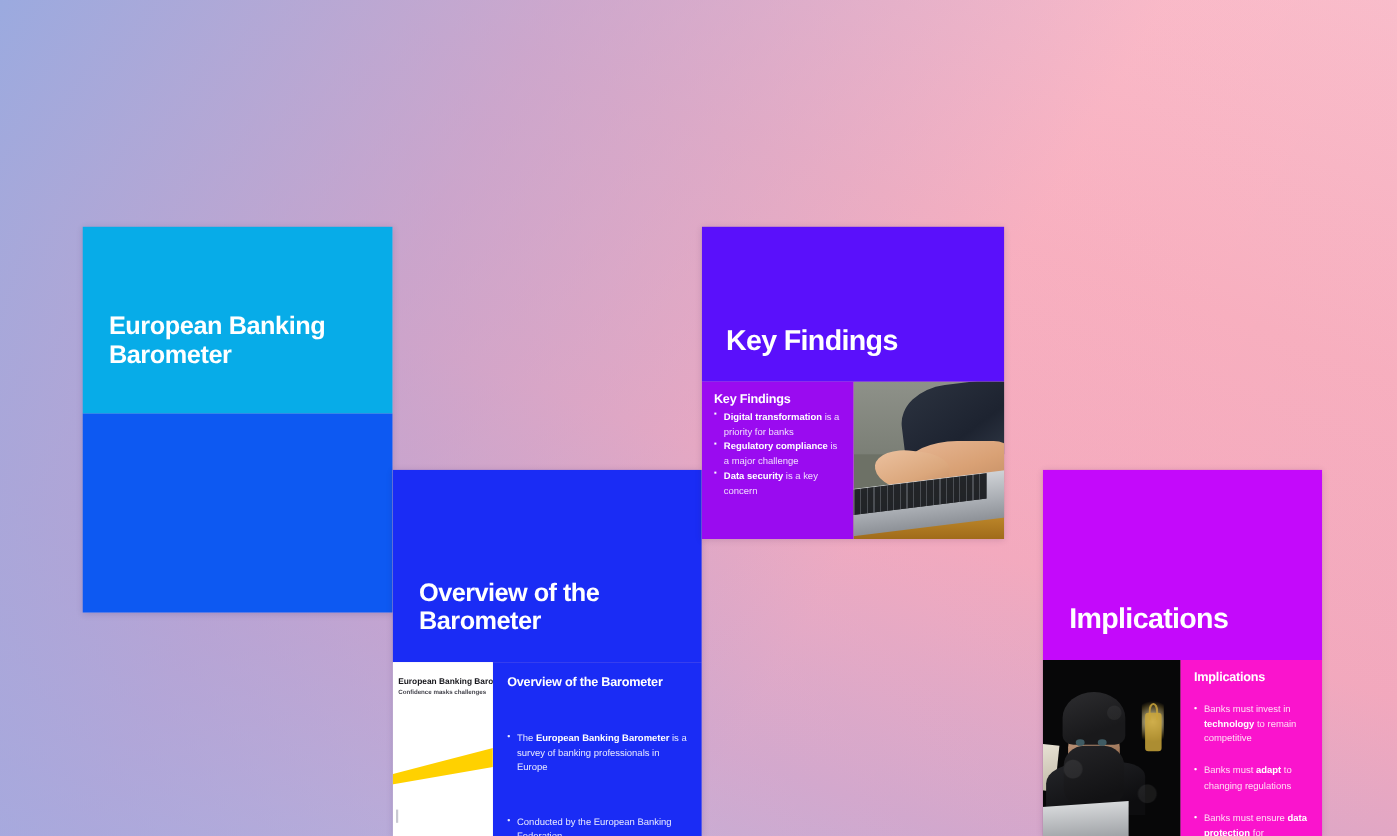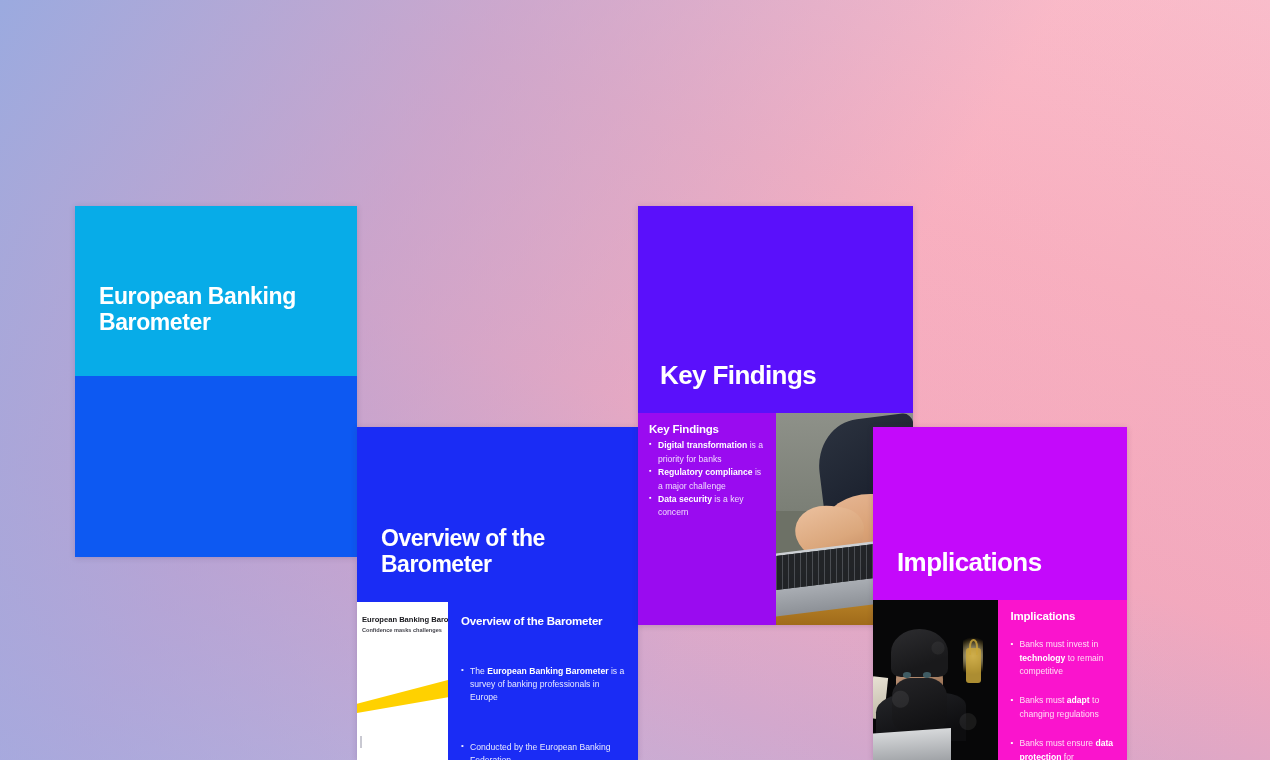--- a/index.html
+++ b/index.html
@@ -109,21 +109,21 @@
     position:absolute; left:-6px; bottom:46px; width:132%; height:40px;
     background:#FFD100;
     clip-path:polygon(0% 78%, 100% 0%, 100% 48%, 0% 100%);
   }
   .chartpic .tick {
     position:absolute; left:3px; bottom:12px; width:2px; height:12px;
     background:#c9c9d2;
   }
 
   
-  #card-findings { left:638px; top:206px; width:275px; height:419px;text-decoration:underline; }
+  #card-findings { left:638px; top:206px; width:275px; height:284px;text-decoration:underline; }
   #card-findings .pane-top {
     position:absolute; left:0; top:0; width:100%; height:49.5%;
     background:#5a10fb;
   }
   #card-findings .slide-title {
     position:absolute; left:22px; bottom:22px; right:16px;
     font-size:26px; font-weight:800; color:#ffffff; letter-spacing:-0.6px;
   }
   #card-findings .pane-bottom {
     position:absolute; left:0; top:49.5%; width:100%; bottom:0; display:flex;
@@ -179,21 +179,21 @@
   .photo-laptop .keys {
     position:absolute; left:-4%; bottom:20%; width:92%; height:16%;
     background:
       repeating-linear-gradient(90deg,#1a1c1f 0 5px,#45484d 5px 6px),
       #25282c;
     transform:skewY(-7deg);
     opacity:0.95;
   }
 
   
-  #card-implications { left:873px; top:427px; width:254px; height:333px;padding-left:36px; }
+  #card-implications { left:948px; top:427px; width:254px; height:333px;padding-left:36px; }
   #card-implications .pane-top {
     position:absolute; left:0; top:0; width:100%; height:52%;
     background:#c409fb;
   }
   #card-implications .slide-title {
     position:absolute; left:24px; bottom:22px; right:16px;
     font-size:26px; font-weight:800; color:#ffffff; letter-spacing:-0.6px;
   }
   #card-implications .pane-bottom {
     position:absolute; left:0; top:52%; width:100%; bottom:0; display:flex;

